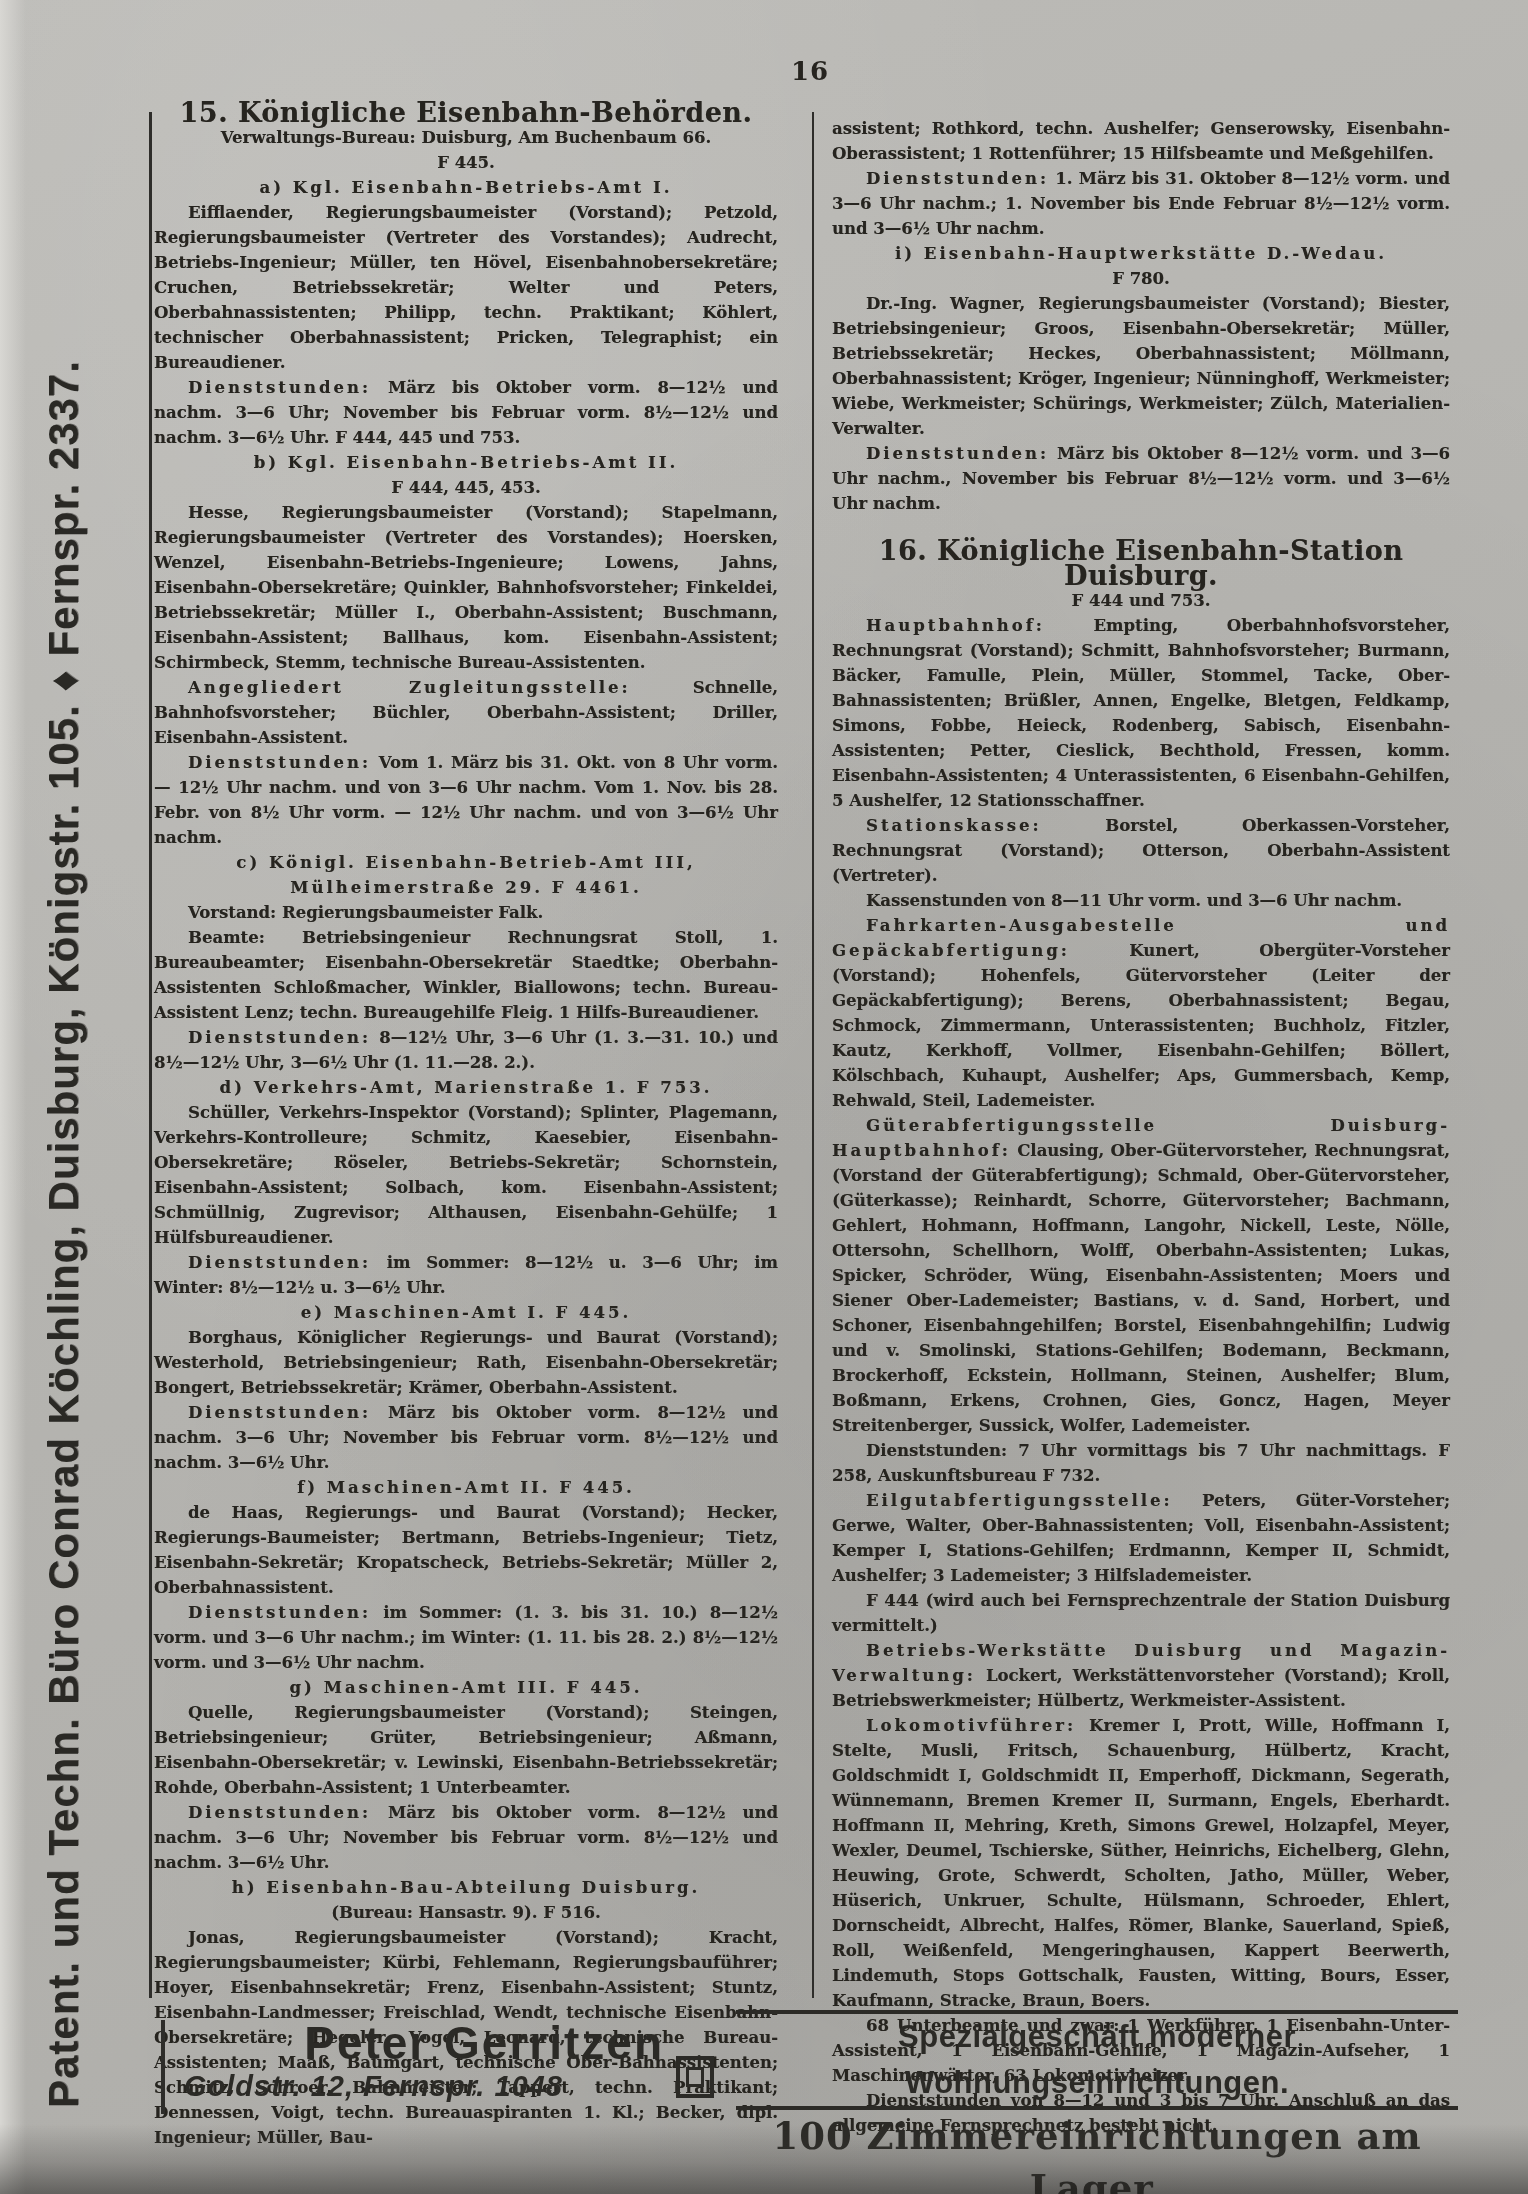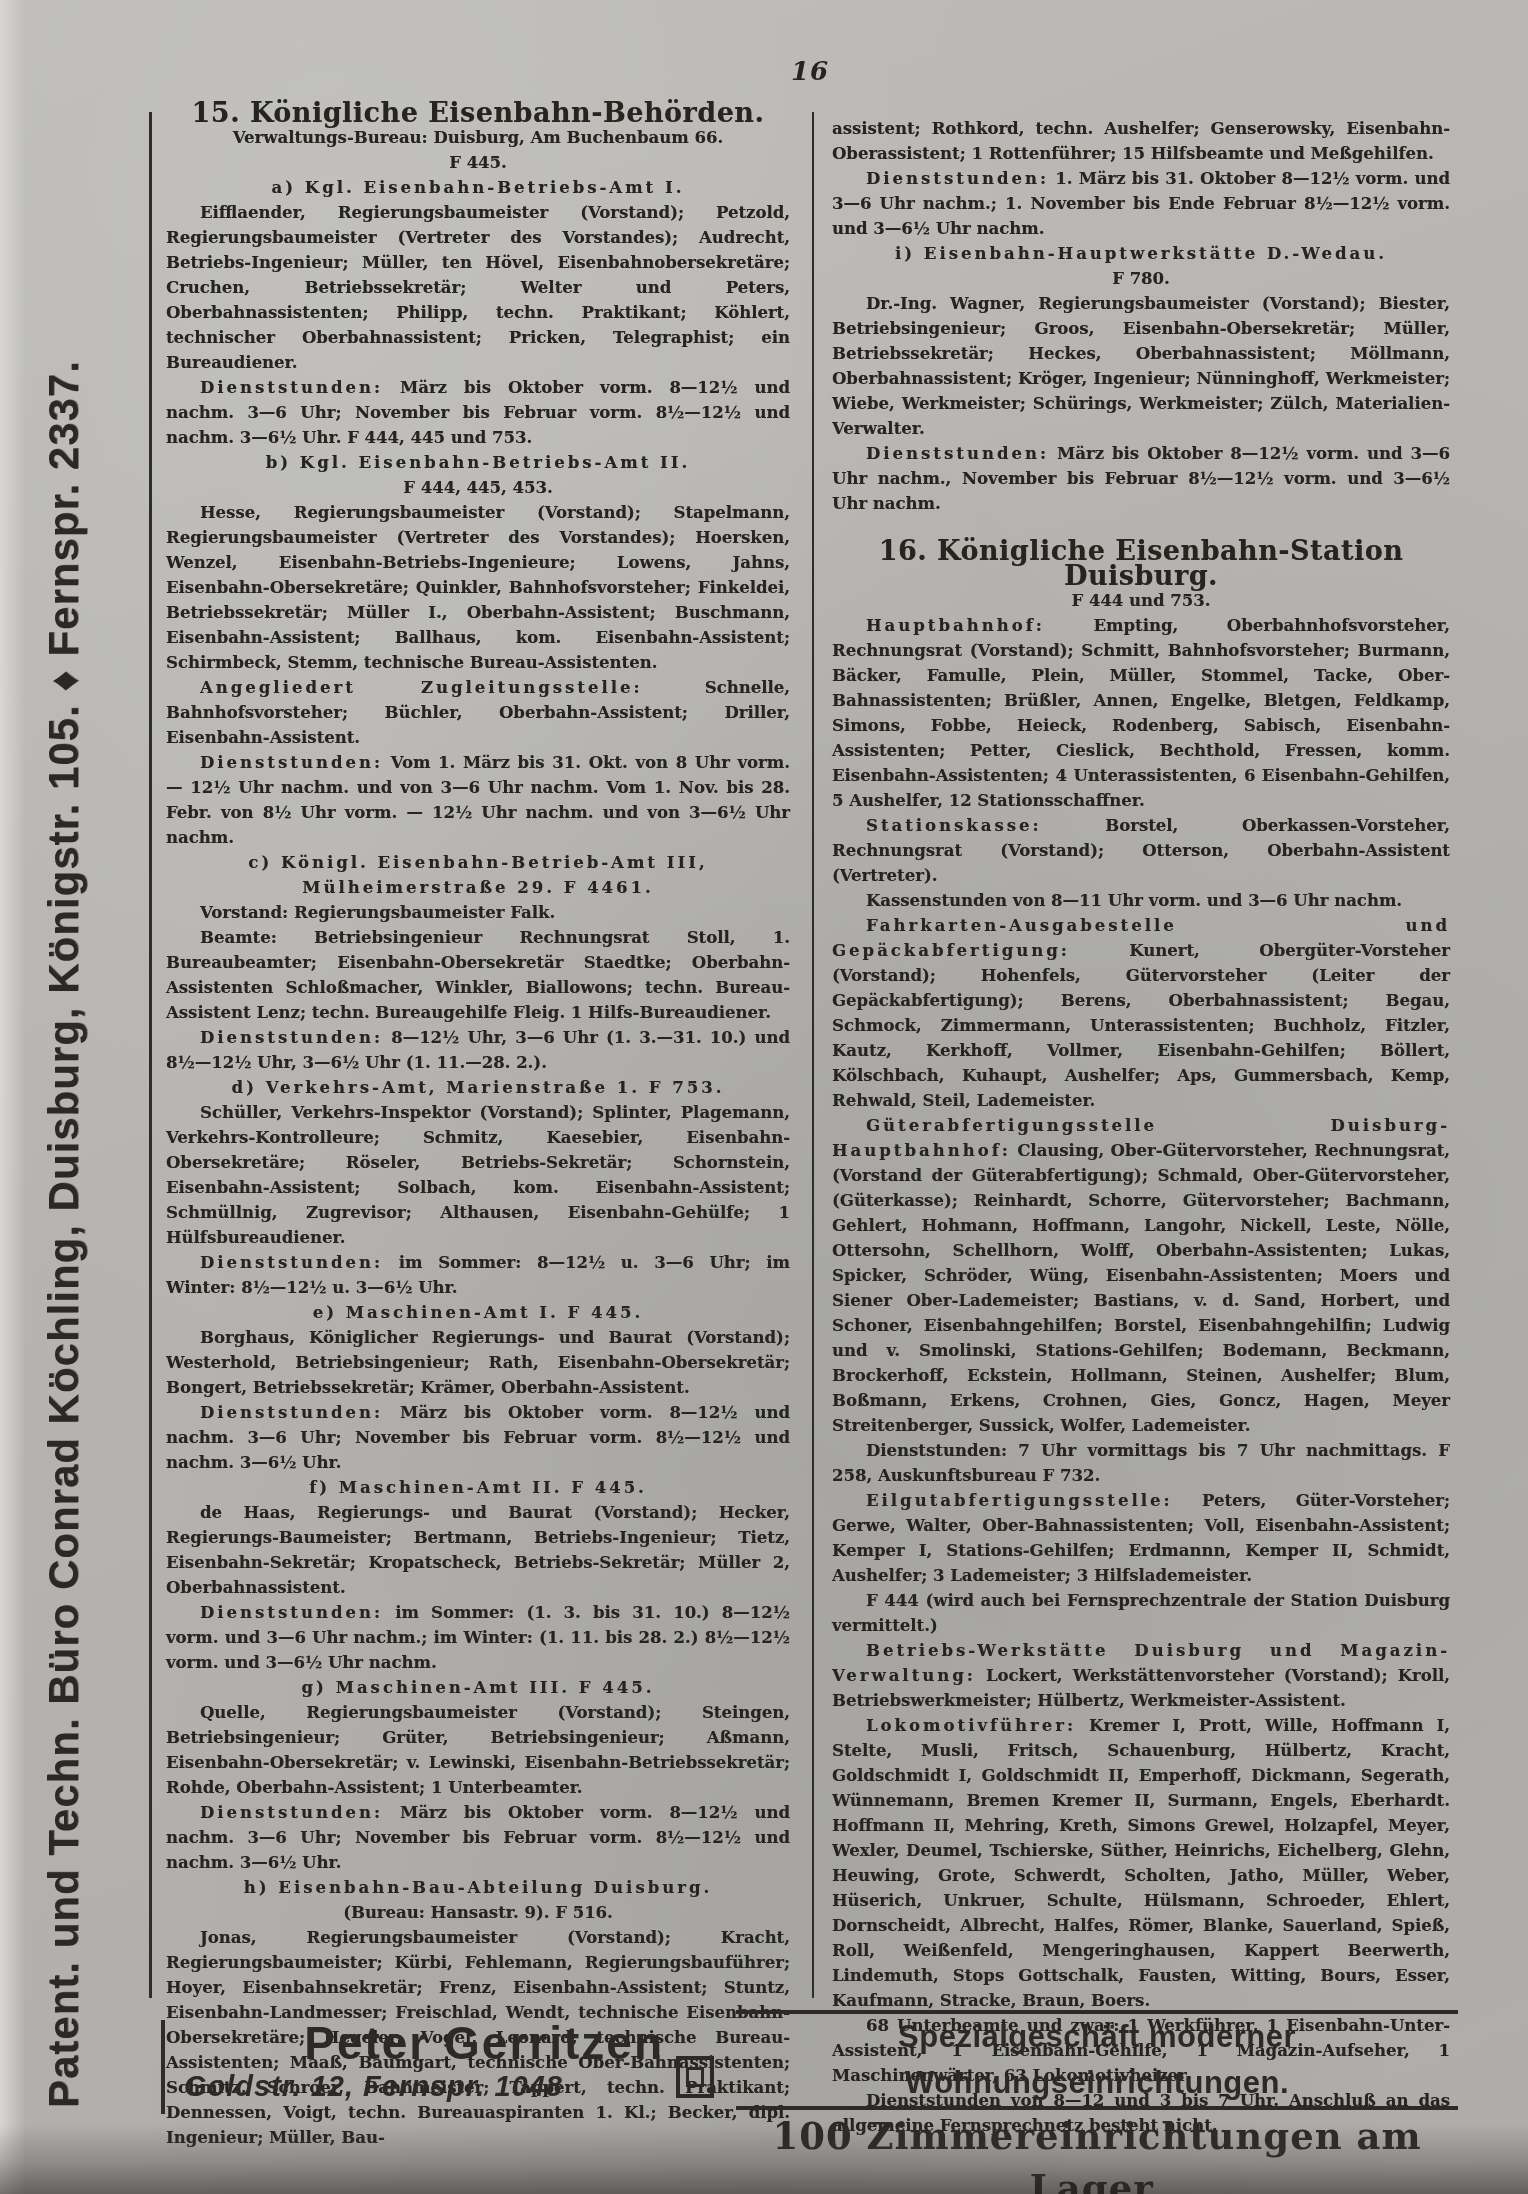--- a/index.html
+++ b/index.html
@@ -13,35 +13,35 @@
       radial-gradient(ellipse at 50% 95%, rgba(0,0,0,0.06), transparent 60%),
       linear-gradient(160deg,#bcbbb7 0%,#b5b4b0 45%,#aeada9 100%);
     font-family:"DejaVu Serif", serif;
     color:#26241f;
   }
   .left-edge{position:absolute;left:0;top:0;width:26px;height:100%;
     background:linear-gradient(to right,#d8d7d3,rgba(216,215,211,0));}
   .bottom-shadow{position:absolute;left:0;bottom:0;width:100%;height:70px;
     background:linear-gradient(to bottom,rgba(0,0,0,0) 0%,rgba(60,58,55,0.30) 55%,rgba(34,33,31,0.55) 100%);}
   .page-num{position:absolute;left:770px;top:56px;width:80px;text-align:center;
-    font-size:26px;font-weight:bold;letter-spacing:1px;font-style:italic;}
+    font-size:26px;font-weight:bold;letter-spacing:1px;}
   
   .sidebar-ad{
     position:absolute;left:40px;top:2108px;width:2000px;height:74px;
     transform:rotate(-90deg);transform-origin:0 0;
     font-family:"Liberation Sans", sans-serif;
     font-weight:bold;font-size:42px;letter-spacing:1px;color:#2a2925;
     white-space:nowrap;
     text-shadow:0.5px 0.5px 0 rgba(42,41,37,0.45);
   }
   .vrule-sidebar{position:absolute;left:149px;top:112px;width:3px;height:1886px;background:#2e2d2a;}
   .vrule-cols{position:absolute;left:812px;top:112px;width:2px;height:1886px;background:#2e2d2a;}
   .col{position:absolute;top:100px;width:624px;font-size:16.5px;line-height:25px;
     font-weight:bold;text-shadow:0.2px 0.2px 0 rgba(38,36,31,0.4);}
-  .col-left{left:166px;}
+  .col-left{left:154px;}
   .col-right{left:832px;width:618px;margin-top:16px;}
   .col p{margin:0;}
   .para-body{text-align:justify;text-indent:34px;}
   .para-flush{text-align:justify;text-indent:0;}
   .para-center{text-align:center;text-indent:0;margin:1px 0;}
   .para-spaced{text-align:center;text-indent:0;letter-spacing:3px;margin:5px 0 3px 0;}
   .para-heading{text-align:center;text-indent:0;font-size:27px;letter-spacing:0.5px;
     margin:2px 0 8px 0;font-weight:bold;}
   .para-gap{margin-top:22px !important;}
   .lead{letter-spacing:3px;}

